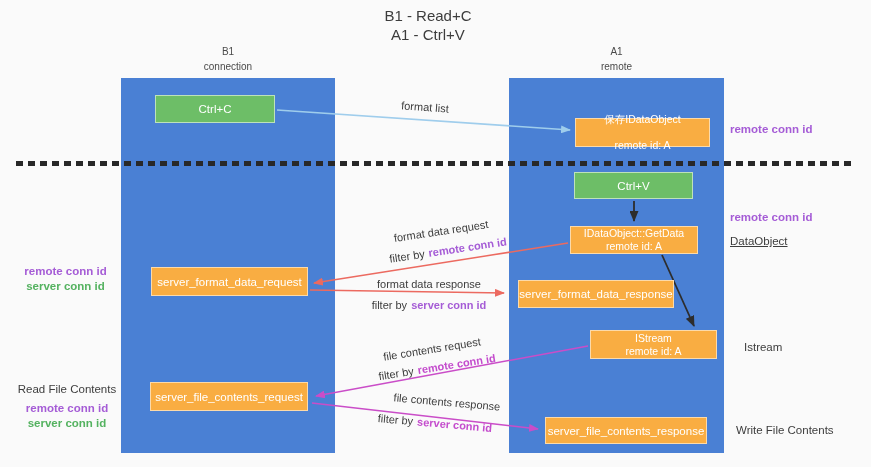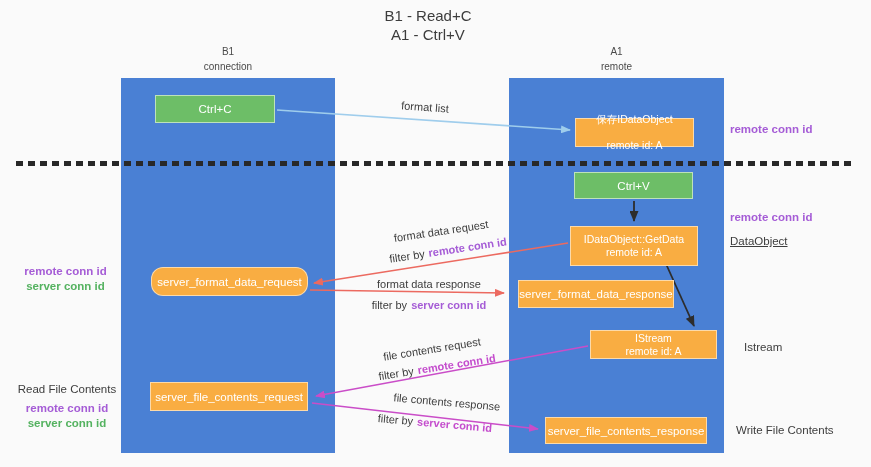--- a/index.html
+++ b/index.html
@@ -92,32 +92,32 @@
     <line class="ln-blk" x1="662" y1="255" x2="694" y2="326" marker-end="url(#mBlk)"></line>
     <line class="ln-mag" x1="588" y1="346" x2="316" y2="396" marker-end="url(#mMag)"></line>
     <line class="ln-mag" x1="312" y1="403" x2="538" y2="429" marker-end="url(#mMag)"></line>
   </svg>
 
   <div class="dashline"></div>
 
   <div class="node green" style="left:155px;top:95px;width:120px;height:28px;">
     <span>Ctrl+C</span>
   </div>
-  <div class="node orange" style="left:575px;top:118px;width:119px;height:29px;gap:13px;">
+  <div class="node orange" style="left:575px;top:118px;width:135px;height:29px;gap:13px;">
     <span class="l">保存IDataObject</span>
     <span class="l">remote id: A</span>
   </div>
   <div class="node green" style="left:574px;top:172px;width:119px;height:27px;">
     <span>Ctrl+V</span>
   </div>
-  <div class="node orange" style="left:570px;top:226px;width:128px;height:40px;">
+  <div class="node orange" style="left:570px;top:226px;width:128px;height:28px;">
     <span class="l">IDataObject::GetData</span>
     <span class="l">remote id: A</span>
   </div>
-  <div class="node orange" style="left:151px;top:267px;width:157px;height:29px;border-radius:12px;">
+  <div class="node orange" style="left:151px;top:267px;width:157px;height:29px;">
     <span>server_format_data_request</span>
   </div>
   <div class="node orange" style="left:510px;top:280px;width:156px;height:28px;margin-left:8px;">
     <span>server_format_data_response</span>
   </div>
   <div class="node orange" style="left:590px;top:330px;width:127px;height:29px;">
     <span class="l">IStream</span>
     <span class="l">remote id: A</span>
   </div>
   <div class="node orange" style="left:545px;top:417px;width:162px;height:27px;">

